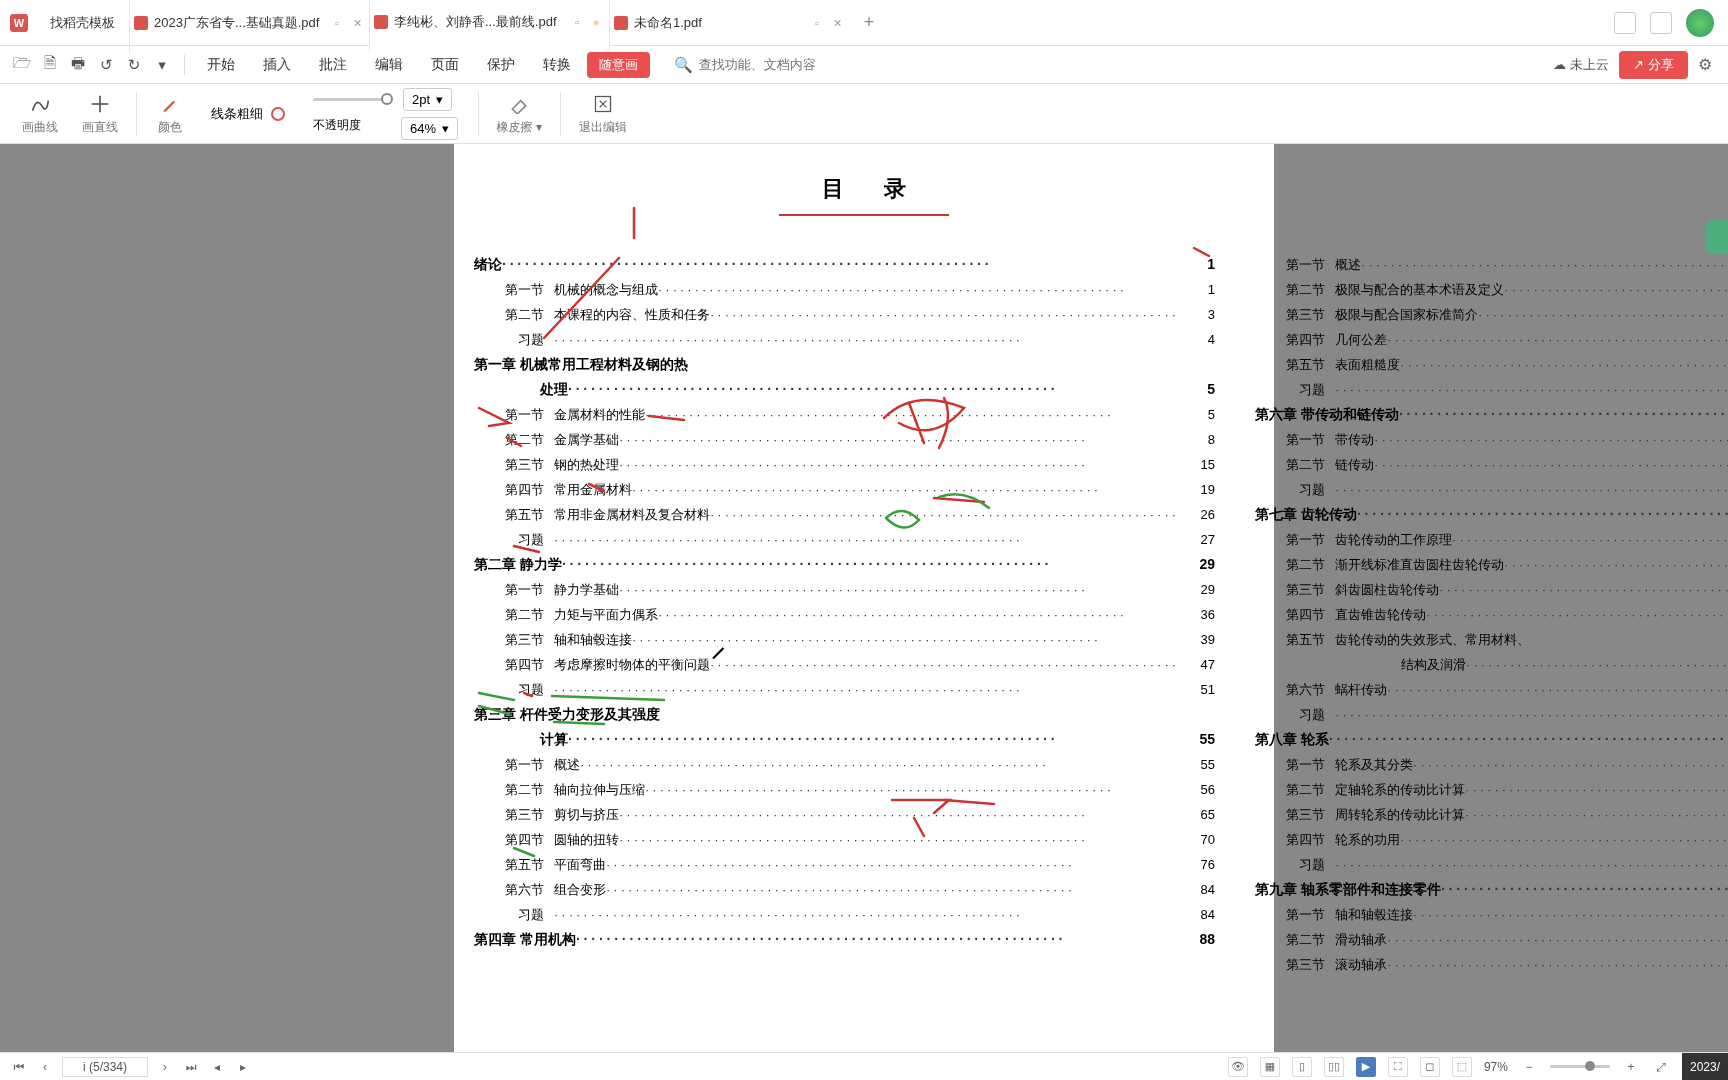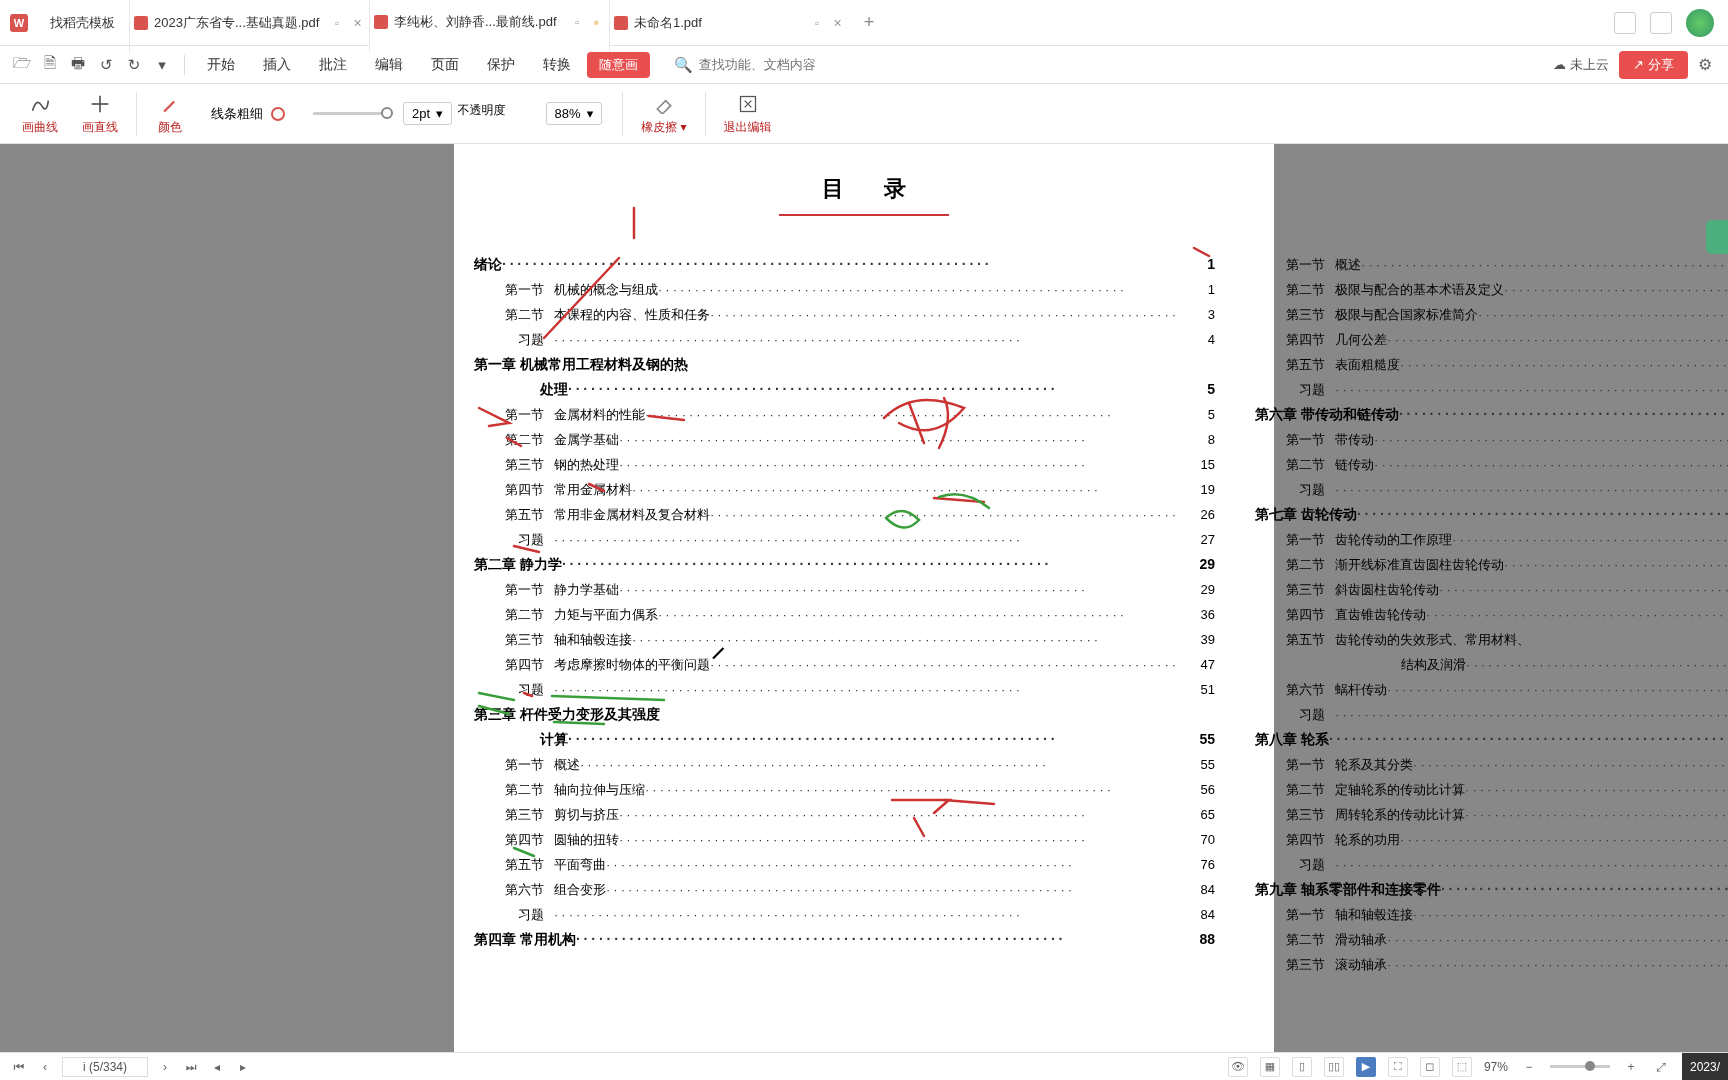--- a/index.html
+++ b/index.html
@@ -27,21 +27,21 @@
 .search-wrap { display: flex; align-items: center; margin-left: 20px; }
 .search-icon { color: #888; font-size: 15px; margin-right: 6px; }
 .search-input { border: none; outline: none; font-size: 13px; color: #3b82f6; width: 200px; }
 .menu-right { margin-left: auto; display: flex; align-items: center; gap: 10px; }
 .cloud { font-size: 13px; color: #555; display: flex; align-items: center; gap: 4px; }
 .share-btn { background: #e94f4f; color: #fff; padding: 5px 14px; border-radius: 4px; font-size: 13px; display: flex; align-items: center; gap: 4px; }
 .gear { width: 20px; height: 20px; color: #666; font-size: 16px; }
 
 
 .draw-bar { height: 60px; background: #fff; display: flex; align-items: center; padding: 0 10px; border-bottom: 1px solid #e0e0e0; }
-.draw-group { display: flex; flex-direction: column; align-items: center; padding: 0 12px; font-size: 12px; color: #b91c1c; gap: 2px; }
+.draw-group { display: flex; flex-direction: column; align-items: center; padding: 0 12px; font-size: 12px; color: #737373; gap: 2px; }
 .dg-icon { width: 30px; height: 26px; display: flex; align-items: center; justify-content: center; }
 .pen-svg { width: 20px; height: 20px; }
 .draw-inline { display: flex; align-items: center; gap: 8px; padding: 0 14px; }
 .slider-track { width: 80px; height: 3px; background: #ccc; position: relative; border-radius: 2px; }
 .slider-thumb { position: absolute; right: 0; top: -5px; width: 12px; height: 12px; background: #fff; border: 2px solid #888; border-radius: 50%; }
 .size-box { border: 1px solid #ccc; border-radius: 3px; padding: 3px 8px; font-size: 13px; display: flex; align-items: center; gap: 6px; }
 .db-divider { width: 1px; height: 44px; background: #e0e0e0; margin: 0 6px; }
 .color-circle { width: 14px; height: 14px; border: 2px solid #d9534f; border-radius: 50%; }
 
 
@@ -174,34 +174,34 @@
         <svg class="pen-svg" viewBox="0 0 24 24">
           <path d="M4 20 L16 8 L18 10 L6 22 Z" fill="#d9534f"></path>
         </svg>
       </div>
     <span>颜色</span>
   </div>
   <div class="draw-inline">
     <span style="font-size:13px">线条粗细</span>
     <div class="color-circle"></div>
   </div>
-  <div style="display:flex;flex-direction:row;gap:6px;padding:0 14px">
+  <div style="display:flex;flex-direction:column;gap:6px;padding:0 14px">
     <div style="display:flex;align-items:center;gap:10px">
       <div class="slider-track">
           <div class="slider-thumb"></div>
         </div>
       <div class="size-box">
           <span>2pt</span>
           <span>▾</span>
         </div>
     </div>
     <div style="display:flex;gap:40px;font-size:12px">
       <span>不透明度</span>
       <div class="size-box" style="border:1px solid #ccc">
-          <span>88%</span>
+          <span>64%</span>
           <span>▾</span>
         </div>
     </div>
   </div>
   <div class="db-divider"></div>
   <div class="draw-group">
     <div class="dg-icon">
         <svg class="pen-svg" viewBox="0 0 24 24">
           <path d="M4 18 L14 8 L20 14 L10 24 Z" fill="none" stroke="#888" stroke-width="2"></path>
         </svg>

